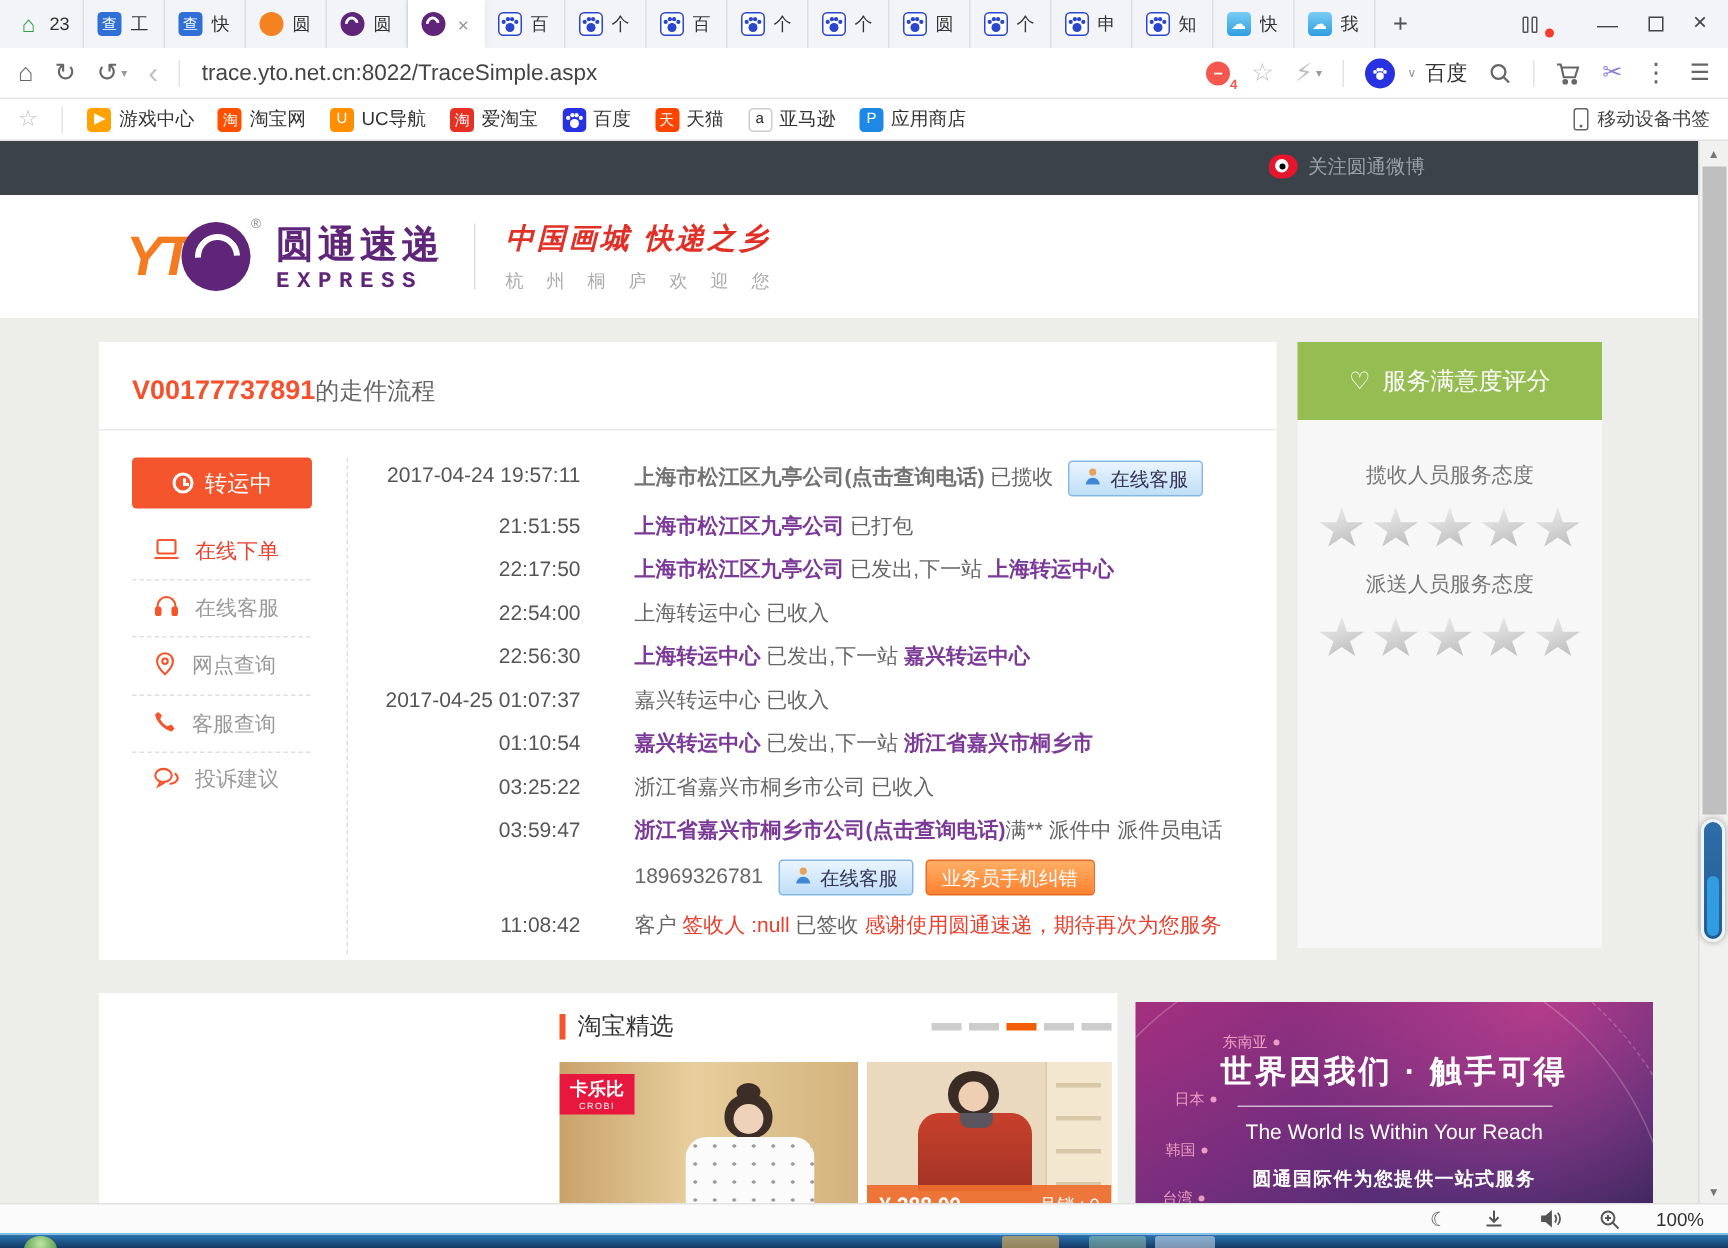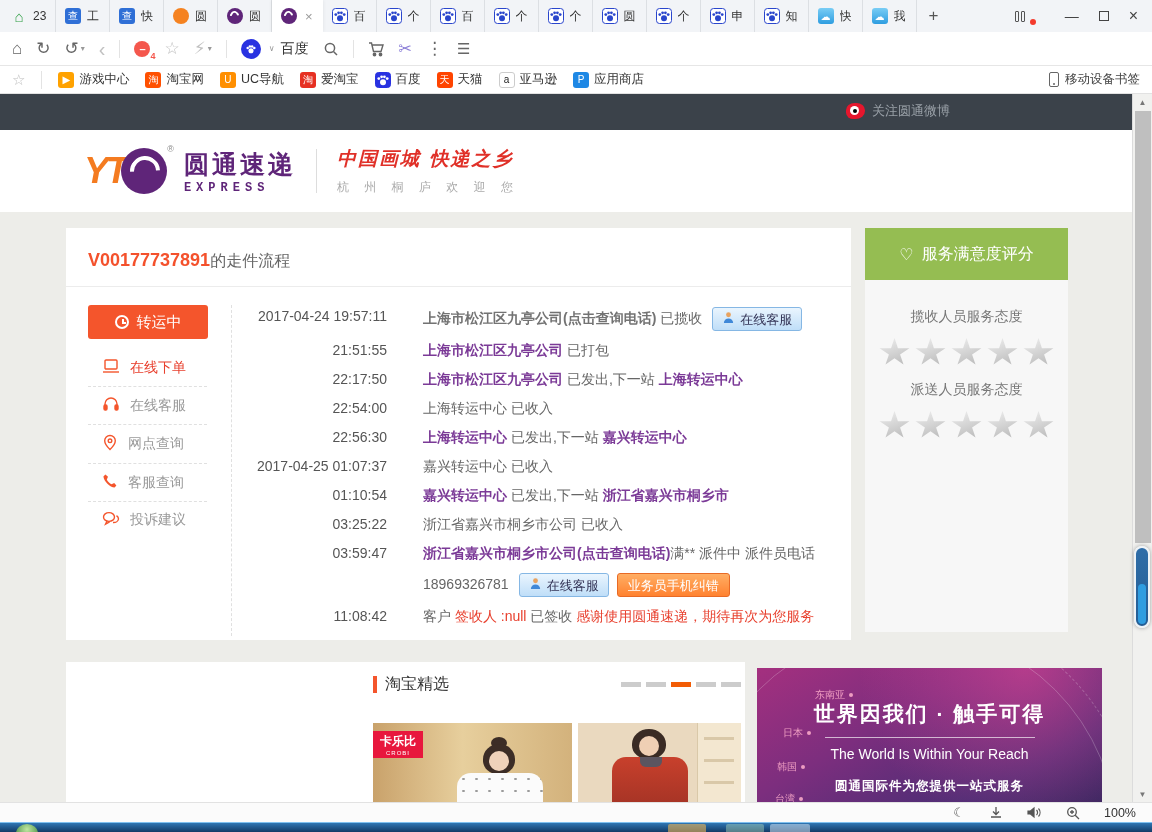--- a/index.html
+++ b/index.html
@@ -59,21 +59,21 @@
   .weibo-ic:after { content:""; position:absolute; left:4px; top:3px; width:9px; height:9px; background:#fff; border-radius:50%; }
   .weibo-ic:before { content:""; position:absolute; left:7px; top:6px; width:4px; height:4px; background:#000; border-radius:50%; z-index:1; }
 
   .site-header { height:82px; background:#fff; display:flex; align-items:center; padding-left:84px; }
   .yt-text { font-size:37px; font-weight:bold; font-style:italic; color:#f47b20; letter-spacing:-3px; }
   .yto-disc { width:46px; height:46px; border-radius:50%; background:#5f2579; margin-left:-4px; position:relative; flex-shrink:0; }
   .yto-disc:after { content:""; position:absolute; left:9px; top:8px; width:22px; height:22px; border:4px solid #fff; border-color:#fff transparent transparent #fff; border-radius:50%; transform:rotate(42deg); }
   .reg { font-size:9px; color:#888; align-self:flex-start; margin-top:14px; }
   .brand { margin-left:10px;font-family:Liberation Mono, monospace; }
   .brand-cn { font-size:25px; font-weight:bold; color:#5f2579; letter-spacing:3px; }
-  .brand-en { font-size:12px; font-weight:bold; color:#5f2579; letter-spacing:5px; }
+  .brand-en { font-size:15px; font-weight:bold; color:#5f2579; letter-spacing:5px; }
   .logo-div { width:1px; height:44px; background:#ddd; margin:0 20px; }
   .slogan-red { font-family:"DejaVu Serif",serif; font-style:italic; font-weight:bold; font-size:19px; color:#e03028; letter-spacing:2px; }
   .slogan-gray { font-size:12px; color:#aaa; letter-spacing:6px; margin-top:7px; }
 
   .page-body { padding-top:16px; }
   .main-row { display:flex; margin-left:66px; }
   .main-panel { width:785px; height:412px; background:#fff; }
   .panel-title { padding:22px 22px 14px; border-bottom:1px solid #ececec; font-size:16px; color:#666; }
   .tno { color:#f4512c; font-weight:bold; font-size:18px; }
 
@@ -111,21 +111,21 @@
   .bottom-row { display:flex; margin:22px 0 0 66px; }
   .promo-panel { width:679px; height:150px; background:#fff; display:flex; overflow:hidden; }
   .promo-spacer { flex:1; }
   .taobao { width:372px; padding:12px 4px 0 0; }
   .tb-head { display:flex; align-items:center; }
   .tb-bar { width:4px; height:17px; background:#f4552c; }
   .tb-title { margin-left:8px; font-size:16px; color:#333; }
   .dashes { margin-left:auto; display:flex; gap:5px; }
   .dash { width:20px; height:5px; background:#ccc; cursor:pointer; }
   .dash.on { background:#f25c05; }
-  .prods { display:flex; gap:6px; margin-top:28px; }
+  .prods { display:flex; gap:6px; margin-top:13px; }
   .prod { position:relative; height:108px; overflow:hidden; cursor:pointer; }
   .prod1 { width:208px; background:linear-gradient(90deg,#c9a26b,#e7cf9d 45%,#d3b27c); }
   .brand-tag { position:absolute; left:0; top:8px; background:#e8173d; color:#fff; padding:2px 7px; text-align:center; }
   .brand-tag b { display:block; font-size:12px; }
   .brand-tag i { display:block; font-size:6px; font-style:normal; letter-spacing:1px; }
   .p1-fig { position:absolute; left:84px; top:14px; width:110px; height:94px; }
   .p1-bun { position:absolute; left:34px; top:0; width:16px; height:12px; background:#3c2d26; border-radius:50%; }
   .p1-head { position:absolute; left:26px; top:7px; width:32px; height:30px; background:#3c2d26; border-radius:50% 50% 45% 45%; }
   .p1-face { position:absolute; left:32px; top:14px; width:20px; height:20px; background:#efd2ba; border-radius:50%; }
   .p1-blouse { position:absolute; left:0; top:36px; width:86px; height:72px; background:#fbfbfb; border-radius:14px 14px 0 0;
@@ -326,20 +326,23 @@
       <span class="wc" style="font-size:16px">×</span>
     </div>
   </div>
 
   <div class="toolbar">
     <span class="tb-ic">⌂</span>
     <span class="tb-ic">↻</span>
     <span class="tb-ic">↺<span class="drop">▾</span></span>
     <span class="tb-ic dim" style="font-size:20px">‹</span>
     <span class="vdiv"></span>
+    <div class="url-box">
+      <span class="url-text">trace.yto.net.cn:8022/TraceSimple.aspx</span>
+    </div>
     <span class="adblock">–<u>4</u></span>
     <span class="tb-ic dim">☆</span>
     <span class="tb-ic dim">⚡<span class="drop">▾</span></span>
     <span class="vdiv"></span>
     <span class="engine">
       <span class="engine-ball">
         <svg width="12" height="12" viewBox="0 0 16 16">
             <circle cx="8" cy="10.3" r="3.4" fill="#fff"></circle>
             <circle cx="3.6" cy="6.6" r="1.7" fill="#fff"></circle>
             <circle cx="6.5" cy="4.6" r="1.7" fill="#fff"></circle>

